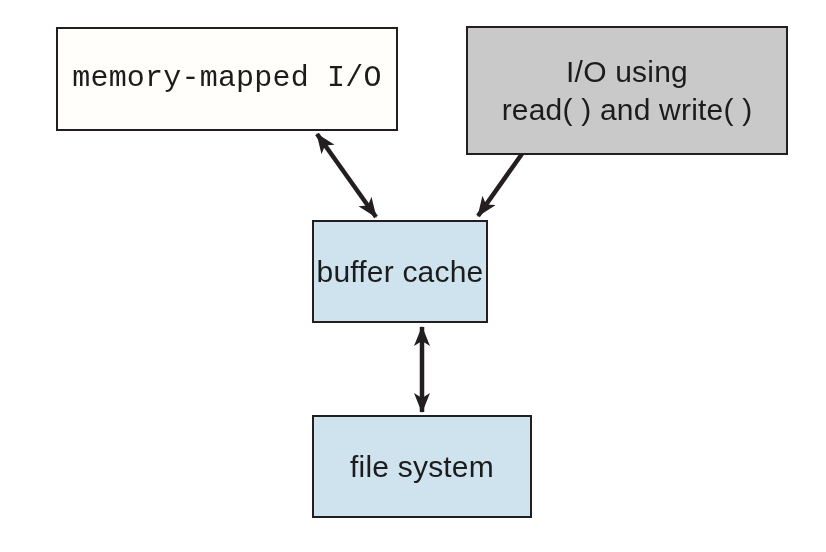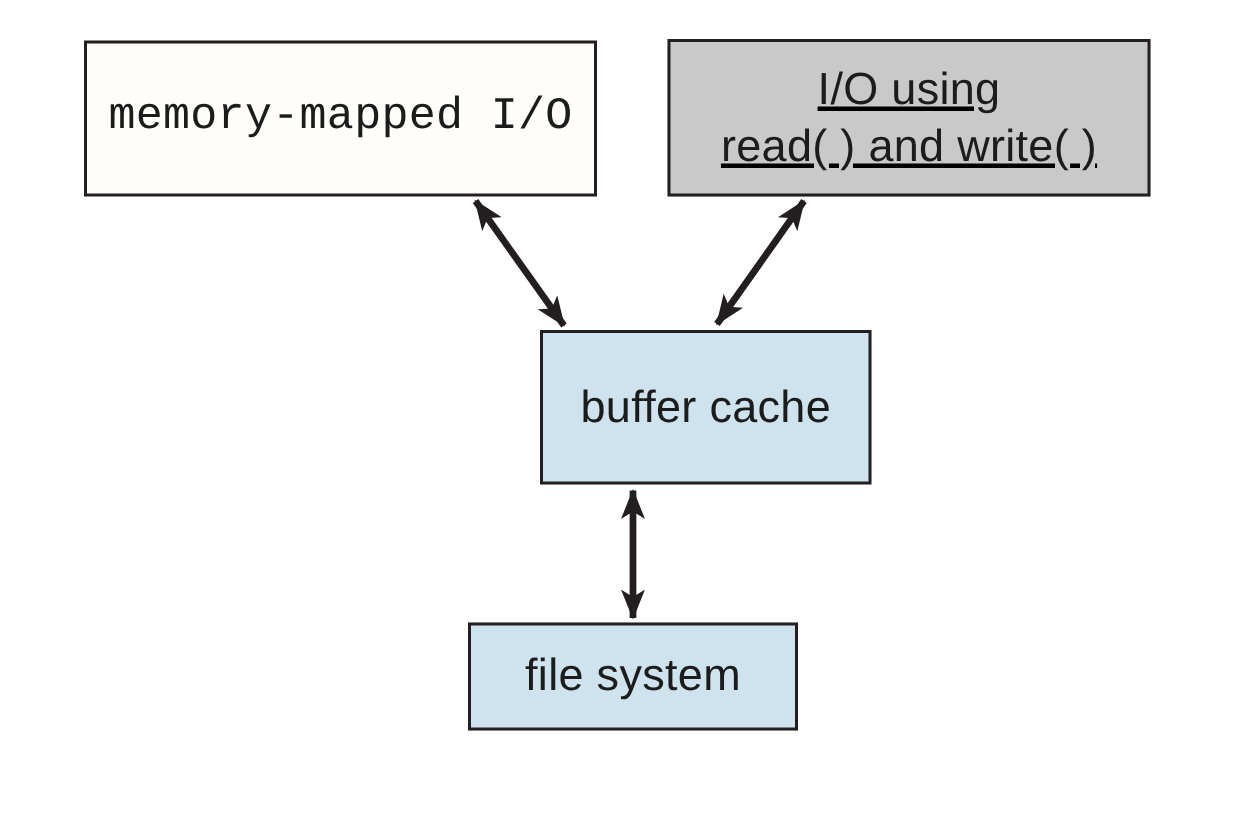--- a/index.html
+++ b/index.html
@@ -47,26 +47,26 @@
     </defs>
   <line x1="317" y1="134" x2="376" y2="217" stroke="currentColor" stroke-width="4.5" marker-end="url(#ah-end)" marker-start="url(#ah-start)"></line>
       <line x1="536" y1="134" x2="478" y2="216" stroke="currentColor" stroke-width="4.5" marker-end="url(#ah-end)" marker-start="url(#ah-start)"></line>
       <line x1="422" y1="327" x2="422" y2="412" stroke="currentColor" stroke-width="4.5" marker-end="url(#ah-end)" marker-start="url(#ah-start)"></line>
     </svg>
 
   <div class="node" style="left: 56px; top: 27px; width: 342px; height: 104px; background: rgb(255, 254, 250); border-color: rgb(35, 31, 32); font-family: Liberation Mono, monospace;">
     <span class="node-label">memory-mapped I/O</span>
   </div>
 
-  <div class="node" style="left: 445px; top: 26px; width: 322px; height: 105px; background: rgb(201, 201, 201); border-color: rgb(35, 31, 32); text-decoration: underline;">
+  <div class="node" style="left: 466px; top: 26px; width: 322px; height: 129px; background: rgb(201, 201, 201); border-color: rgb(35, 31, 32);">
     <span class="node-label">I/O using
 read( ) and write( )</span>
   </div>
 
-  <div class="node" style="left: 312px; top: 220px; width: 221px; height: 103px; background: rgb(206, 227, 238); border-color: rgb(35, 31, 32); margin-left: 48px;">
+  <div class="node" style="left: 312px; top: 220px; width: 176px; height: 103px; background: rgb(206, 227, 238); border-color: rgb(35, 31, 32);">
     <span class="node-label">buffer cache</span>
   </div>
 
-  <div class="node" style="left: 312px; top: 415px; width: 220px; height: 72px; background: rgb(206, 227, 238); border-color: rgb(35, 31, 32);">
+  <div class="node" style="left: 312px; top: 415px; width: 220px; height: 103px; background: rgb(206, 227, 238); border-color: rgb(35, 31, 32);">
     <span class="node-label">file system</span>
   </div>
 
 </div>
 
 </body></html>

